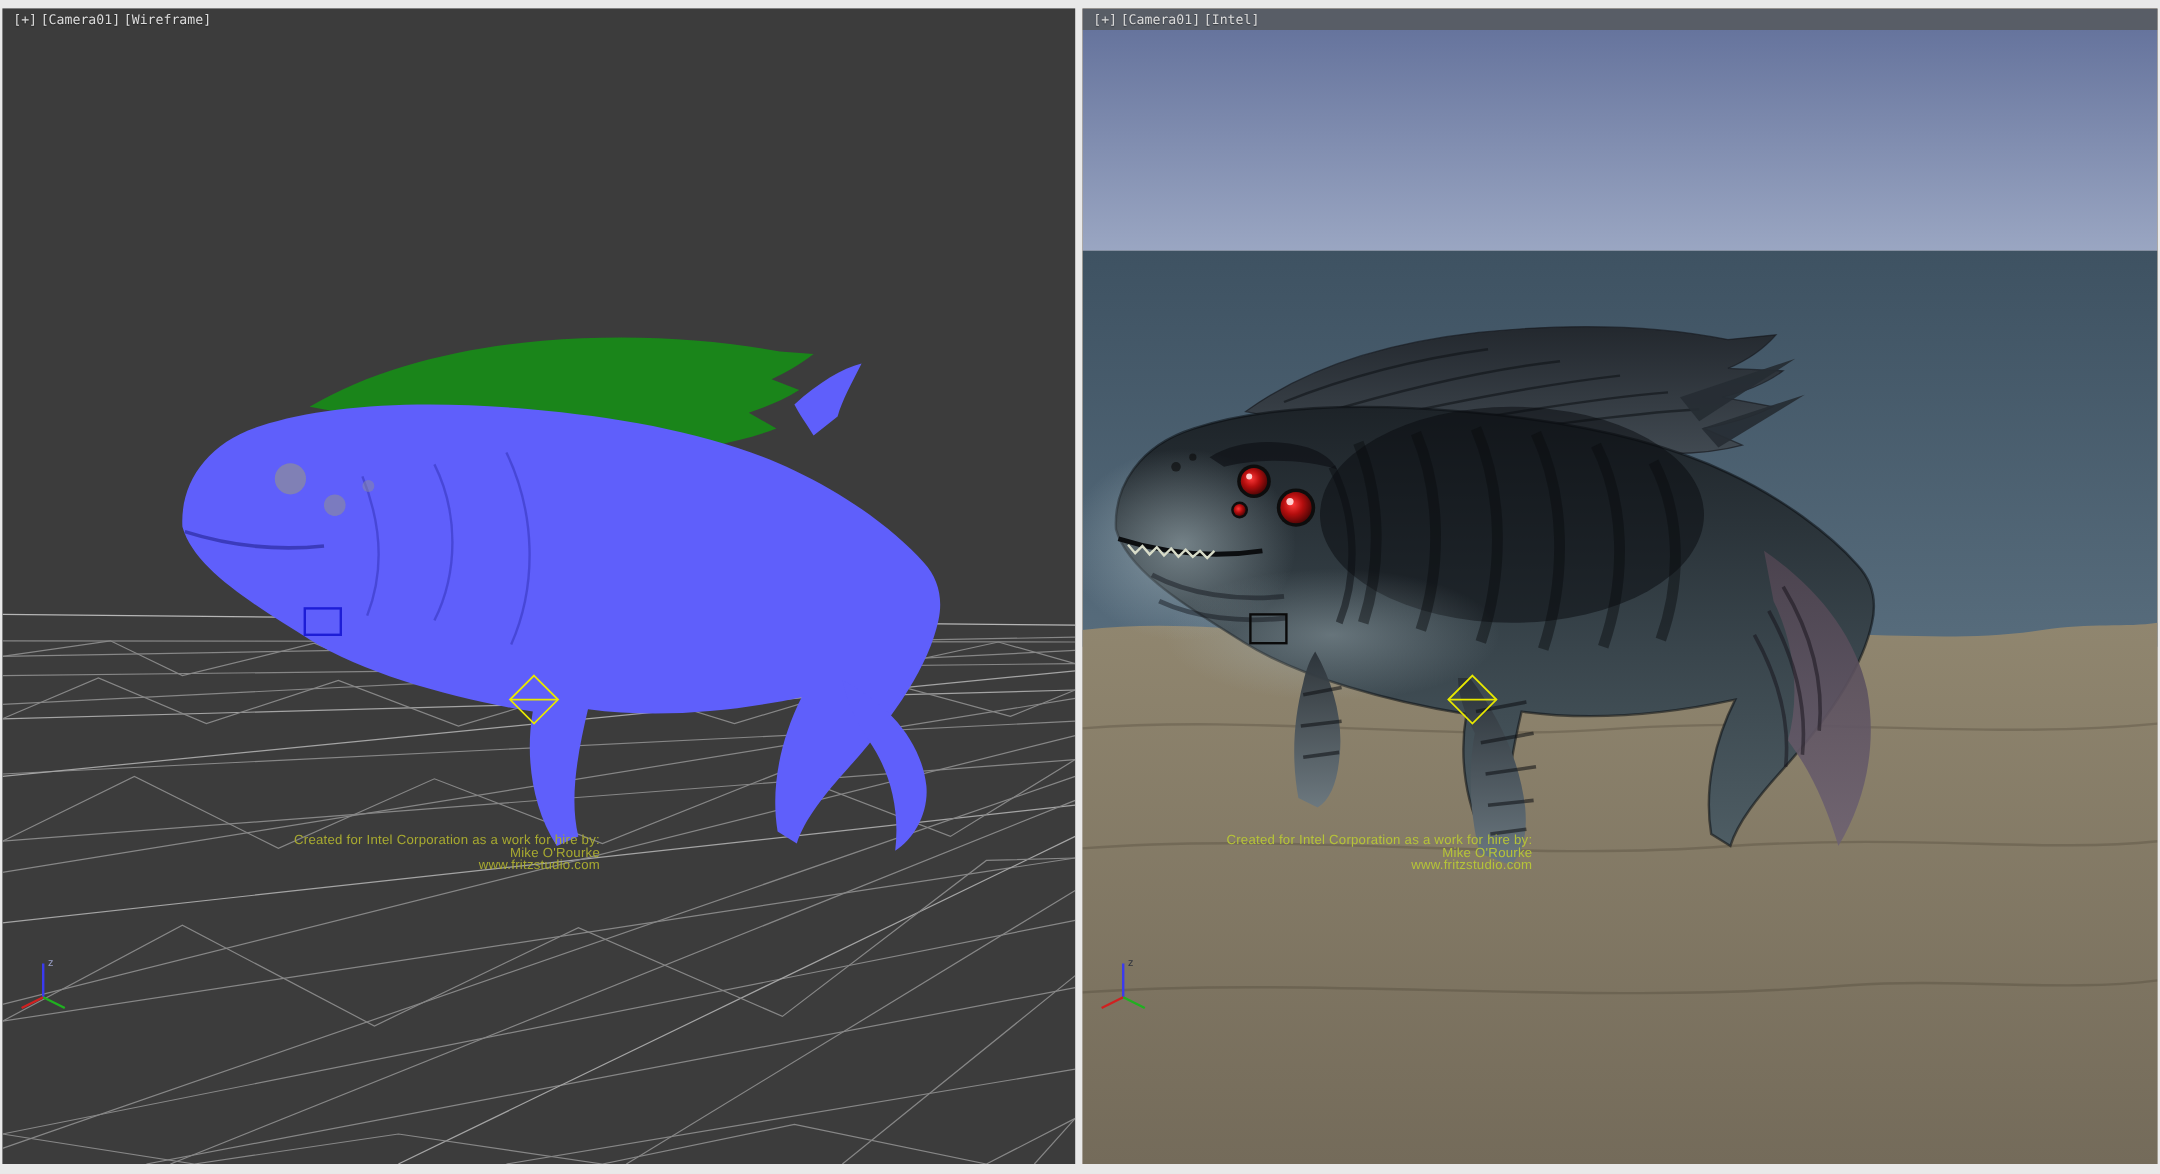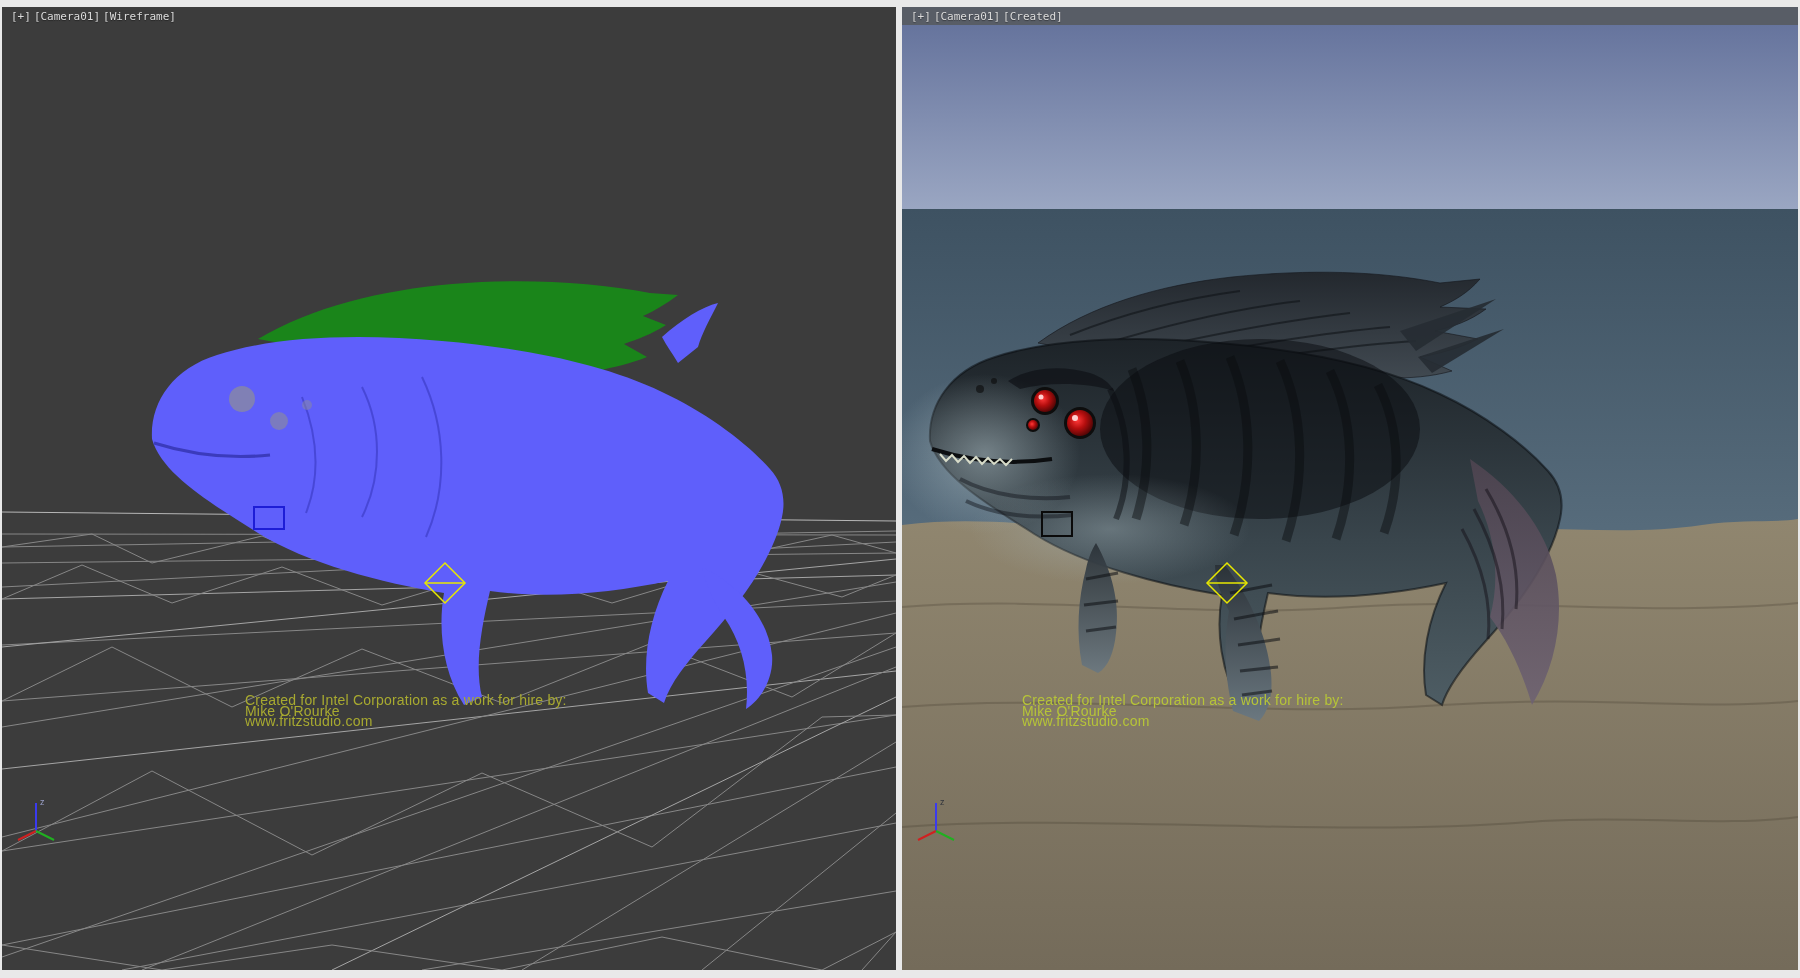--- a/index.html
+++ b/index.html
@@ -5,21 +5,21 @@
   html,body{margin:0;padding:0;background:#e9e9e9;font-family:"Liberation Sans",sans-serif;}
   .stage{position:relative;width:1800px;height:978px;background:#e9e9e9;overflow:hidden;}
   .vp{position:absolute;overflow:hidden;}
   .vp-left{left:2px;top:7px;width:894px;height:963px;background:#3c3c3c;}
   .vp-right{left:902px;top:7px;width:896px;height:963px;background:#8d8272;}
   .vp svg.scene{position:absolute;left:0;top:0;}
   .vp-label{position:absolute;top:3px;left:8px;z-index:20;font-family:"DejaVu Sans Mono",monospace;
             font-size:11px;color:#dcdcdc;display:flex;gap:1px;cursor:default;text-shadow:0 1px 1px rgba(0,0,0,.4);}
   .vp-label span{padding:0 1px;}
   .topstrip{position:absolute;top:0;left:0;right:0;height:18px;background:#585d66;z-index:10;}
-  .watermark{position:absolute;z-index:15;font-size:14px;line-height:10.5px;letter-spacing:.2px;}
+  .watermark{position:absolute;z-index:15;font-size:11px;line-height:10.5px;letter-spacing:.2px;text-align:right;}
   .wm-left{left:243px;top:688px;color:#a8aa30;}
   .wm-right{left:120px;top:688px;color:#b6c438;}
   .axis-tripod{position:absolute;left:12px;top:786px;z-index:15;}
 </style>
 </head>
 <body>
 
 <div class="stage">
 
   <div class="vp vp-left">
@@ -119,21 +119,21 @@
     </svg>
   </div>
 
   <div class="vp vp-right">
 
     <div class="topstrip"></div>
 
     <div class="vp-label">
       <span>[+]</span>
       <span>[Camera01]</span>
-      <span>[Created]</span>
+      <span>[Intel]</span>
     </div>
 
     <svg class="scene" width="896" height="963" viewBox="0 0 896 963">
       <defs>
         <linearGradient id="skyGrad" x1="0" y1="0" x2="0" y2="1">
           <stop offset="0" stop-color="#66749d"></stop>
             <stop offset="1" stop-color="#9aa6c2"></stop>
         </linearGradient>
         <linearGradient id="seaGrad" x1="0" y1="0" x2="0" y2="1">
           <stop offset="0" stop-color="#3e5262"></stop>

